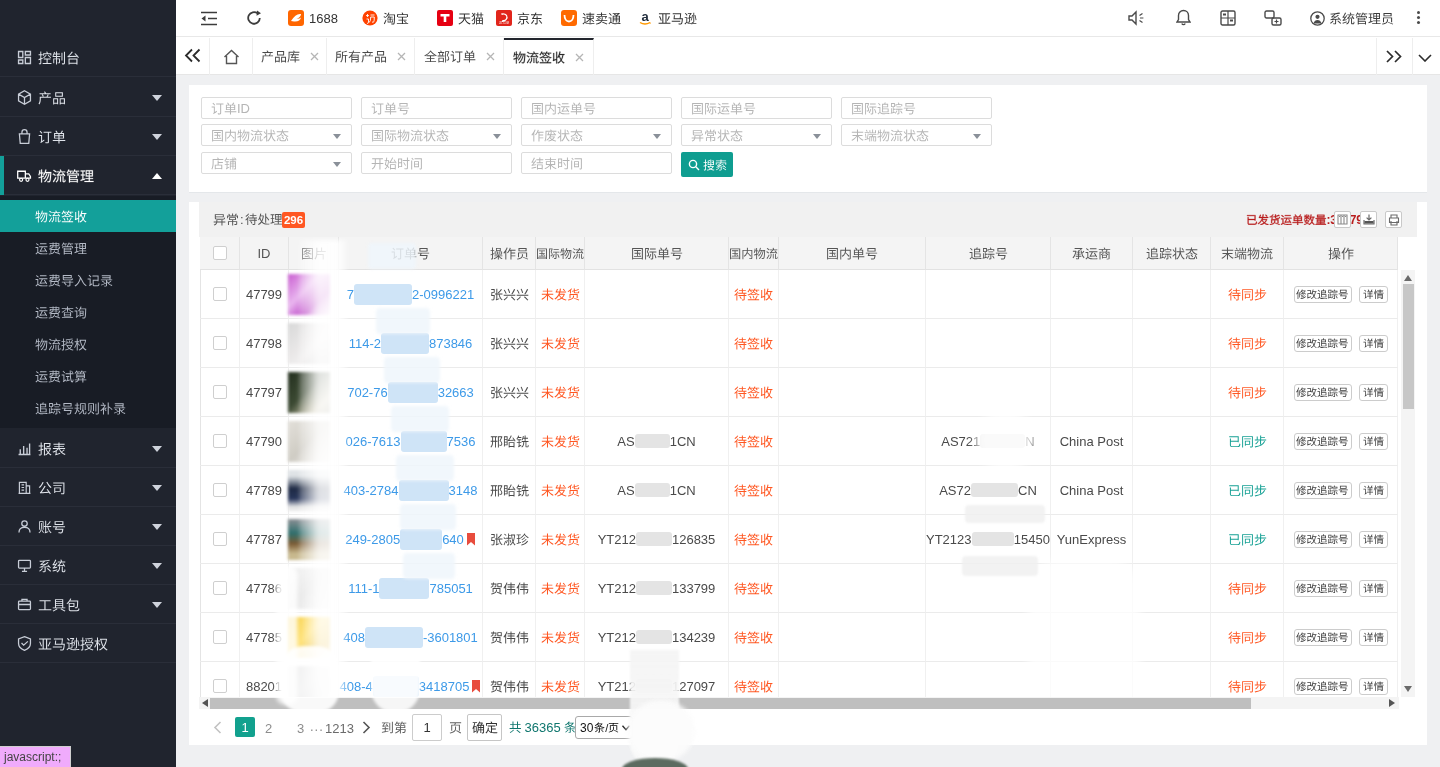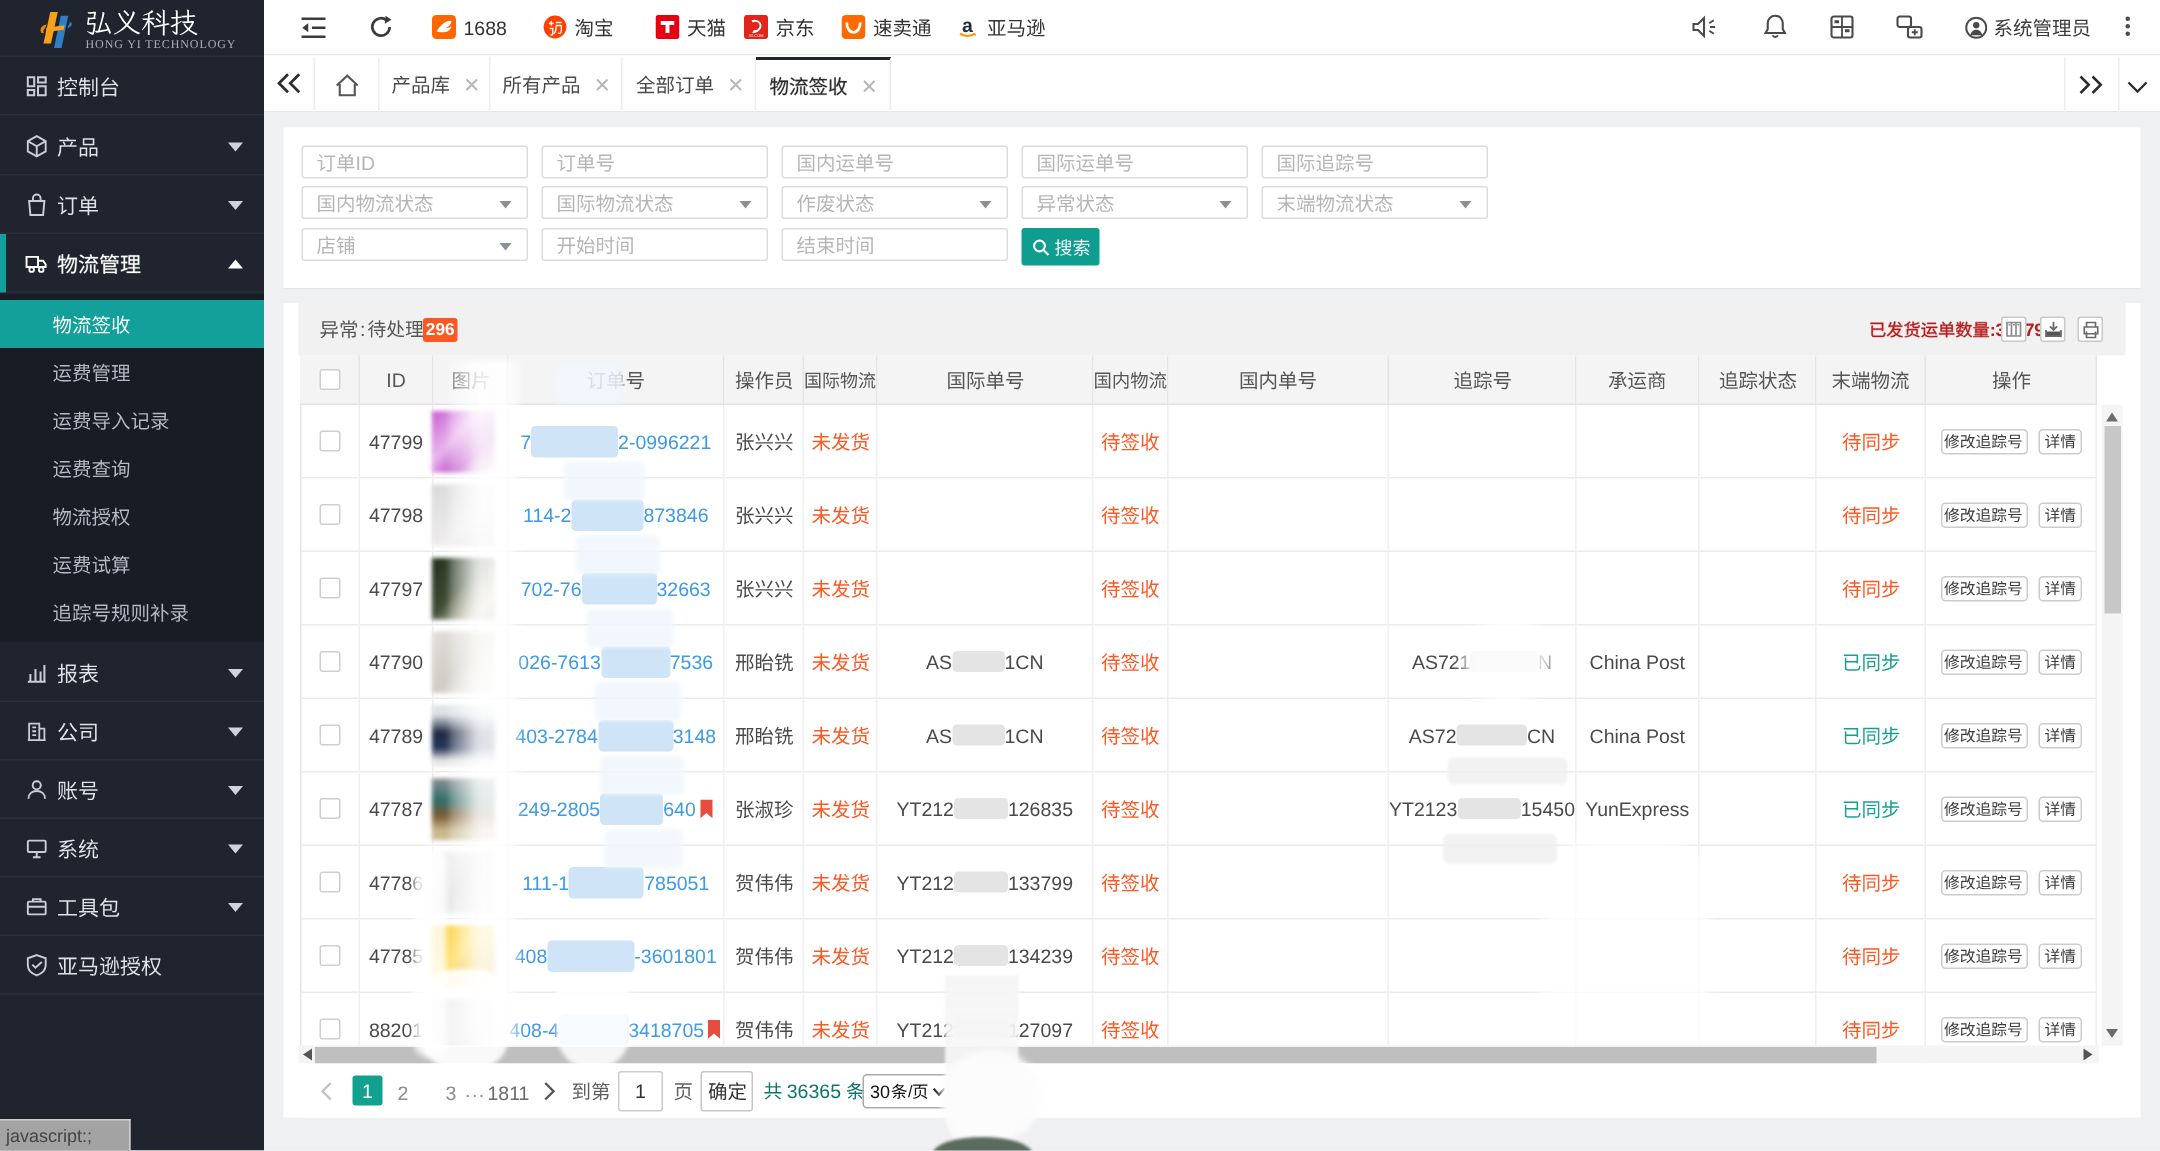--- a/index.html
+++ b/index.html
@@ -154,36 +154,20 @@
       <path id="g9A6C" d="M57 -201V-129H711V-201ZM226 -633C219 -535 207 -404 194 -324H218L837 -323C818 -116 796 -27 767 -1C756 9 743 10 722 10C697 10 634 10 567 4C581 24 590 54 592 76C656 79 717 80 750 78C786 76 809 69 831 46C870 8 892 -96 916 -359C918 -370 919 -394 919 -394H744C759 -519 776 -672 784 -778L729 -784L716 -780H133V-707H703C695 -618 682 -495 668 -394H278C286 -466 295 -555 301 -628Z"></path>
       <path id="L4E49" d="M525 -592Q534 -581 544 -581Q553 -581 567 -594Q581 -606 581 -618Q581 -630 560 -654Q538 -677 484 -728Q431 -780 419 -780Q407 -780 396 -767Q384 -754 384 -746Q384 -737 394 -728Q456 -675 525 -592ZM547 -266Q663 -406 730 -555Q758 -615 772 -652Q786 -690 786 -693Q786 -718 739 -741Q723 -750 717 -750Q708 -750 707 -740Q708 -735 708 -730V-721Q706 -668 644 -538Q591 -426 502 -314Q418 -408 361 -501Q293 -612 270 -665Q258 -693 243 -693Q234 -693 218 -686Q201 -680 202 -666Q202 -651 250 -566Q340 -400 460 -263Q380 -174 282 -100Q178 -21 71 35Q47 47 46 62Q46 70 57 70Q61 70 91 60Q121 49 168 27Q366 -64 504 -215Q678 -42 893 58Q899 61 903 61Q926 61 954 28Q964 16 964 13Q964 4 947 -2Q852 -41 778 -84Q659 -155 547 -266Z"></path>
       <path id="L5F18" d="M844 -74 879 20Q884 31 888 38Q893 44 901 44Q907 44 923 36Q946 22 946 8Q946 0 934 -32Q921 -63 900 -110Q878 -157 850 -214Q823 -270 793 -328Q789 -336 785 -341Q781 -346 774 -346Q764 -346 748 -337Q733 -328 733 -320Q733 -314 736 -308Q740 -301 745 -290Q766 -250 784 -210Q803 -169 821 -126Q750 -110 683 -96Q616 -83 553 -74Q583 -164 609 -250Q635 -337 655 -412Q675 -488 690 -546Q704 -605 712 -640Q719 -674 719 -677Q719 -685 714 -694Q709 -703 692 -710Q662 -725 650 -725Q641 -725 641 -718Q641 -713 644 -707Q647 -700 648 -692Q649 -685 649 -677Q649 -660 640 -615Q632 -570 616 -506Q601 -443 580 -368Q560 -293 537 -215Q514 -137 489 -64L468 -63Q461 -62 454 -62Q446 -61 439 -61Q426 -61 411 -64Q407 -65 401 -65Q391 -65 391 -57Q391 -46 400 -32Q410 -17 424 -6Q438 5 450 5Q454 5 504 -4Q555 -12 642 -30Q730 -47 844 -74ZM178 -274 344 -283Q342 -250 338 -210Q333 -171 326 -132Q320 -92 312 -58Q305 -25 298 -5Q297 2 290 2Q287 2 285 1Q250 -10 212 -23Q174 -36 137 -51Q124 -56 117 -56Q106 -56 106 -48Q106 -40 122 -25Q139 -10 165 7Q191 24 219 40Q247 55 270 65Q293 75 303 75Q314 75 328 64Q341 54 356 20Q370 -14 383 -84Q396 -155 404 -276Q405 -281 408 -287Q411 -293 411 -300Q411 -314 396 -326Q380 -337 369 -337H359L171 -327L192 -466L387 -478Q399 -479 406 -481Q414 -483 414 -490Q414 -501 393 -528L416 -675Q418 -680 420 -684Q423 -689 423 -695Q423 -707 410 -718Q396 -728 379 -728H368L189 -716H176Q155 -716 140 -720Q138 -721 135 -721Q129 -721 129 -714Q129 -705 137 -690Q145 -675 158 -666Q165 -662 184 -662Q189 -662 196 -662Q202 -662 209 -663L351 -673L333 -527L195 -519Q150 -542 138 -542Q131 -542 131 -534Q131 -527 134 -516Q136 -512 136 -506Q136 -501 136 -496Q136 -481 133 -464L112 -320Q111 -314 110 -309Q110 -304 110 -300Q110 -290 118 -280Q126 -269 141 -269Q149 -269 157 -271Q165 -273 178 -274Z"></path>
       <path id="L6280" d="M222 -254 221 -1Q163 -24 121 -53Q106 -64 96 -64Q90 -64 90 -59Q90 -50 106 -28Q122 -6 146 18Q170 43 194 60Q218 78 234 78Q237 78 250 73Q262 68 274 56Q285 45 285 25Q285 17 284 10Q283 3 283 -5L285 -292Q343 -330 373 -351Q403 -372 414 -383Q426 -394 426 -400Q426 -408 416 -408Q410 -408 398 -403Q370 -389 342 -374Q314 -360 285 -346L286 -501L404 -510Q413 -511 420 -514Q426 -518 426 -525Q426 -534 416 -544Q406 -554 394 -561Q382 -568 376 -568Q372 -568 366 -566Q347 -560 324 -558L287 -555L288 -750Q288 -762 283 -768Q278 -775 256 -783Q232 -791 221 -791Q207 -791 207 -782Q207 -779 210 -773Q217 -761 221 -749Q225 -737 225 -723L224 -551L120 -544Q116 -544 111 -544Q106 -543 101 -543Q85 -543 70 -546H65Q56 -546 56 -539Q56 -530 67 -511Q78 -492 99 -487H108Q114 -487 122 -488Q130 -488 139 -489L224 -496L223 -316Q160 -288 114 -268Q67 -249 44 -247Q33 -246 33 -238Q33 -235 36 -229Q46 -217 62 -203Q77 -189 89 -189Q96 -189 108 -194Q121 -198 148 -212Q174 -226 222 -254ZM658 -74 665 -80Q712 -41 758 -10Q804 21 842 42Q880 64 904 75Q928 86 930 86Q941 86 954 76Q967 67 976 57Q985 47 985 44Q985 38 965 29Q888 -3 824 -40Q760 -78 707 -121Q752 -169 789 -226Q826 -282 852 -348Q854 -351 858 -358Q863 -364 863 -372Q863 -385 850 -396Q836 -406 819 -406H808L680 -398L682 -544L883 -557Q893 -558 900 -562Q906 -565 906 -572Q906 -582 896 -592Q887 -602 875 -610Q863 -617 855 -617Q850 -617 847 -616Q837 -612 826 -610Q816 -609 804 -608L683 -601L685 -768Q685 -779 680 -784Q675 -790 653 -798Q631 -806 619 -806Q605 -806 605 -798Q605 -794 608 -789Q613 -780 618 -770Q622 -759 622 -748L621 -597L477 -588H469Q459 -588 448 -590Q436 -591 425 -592Q424 -592 422 -592Q421 -593 419 -593Q412 -593 412 -587Q412 -577 422 -562Q431 -548 444 -537Q450 -532 469 -532Q475 -532 482 -532Q490 -532 498 -533L621 -541L620 -394L501 -387H489Q469 -387 449 -390Q448 -390 446 -390Q445 -391 443 -391Q436 -391 436 -385Q436 -381 443 -365Q450 -349 468 -334Q474 -329 493 -329Q499 -329 506 -329Q514 -329 522 -330L783 -349Q763 -296 732 -248Q701 -201 663 -160Q598 -222 550 -294Q541 -308 532 -308Q521 -308 508 -297Q496 -286 496 -280Q496 -272 514 -246Q531 -220 560 -186Q589 -152 622 -119Q567 -67 506 -24Q445 18 387 50Q354 67 354 80Q354 87 366 87Q377 87 406 76Q436 66 478 46Q520 25 566 -5Q613 -35 658 -74Z"></path>
       <path id="L79D1" d="M641 -357Q655 -342 664 -342Q673 -342 686 -357Q700 -372 700 -382Q700 -389 686 -404Q673 -418 652 -436Q631 -454 609 -470Q587 -487 570 -498Q552 -509 546 -509Q537 -509 526 -496Q516 -484 516 -475Q516 -469 527 -461Q558 -439 588 -410Q619 -381 641 -357ZM722 -555Q722 -563 709 -578Q696 -594 676 -612Q656 -631 635 -648Q614 -666 597 -677Q580 -688 574 -688Q567 -688 554 -676Q542 -665 542 -657Q542 -650 553 -641Q581 -618 610 -589Q638 -560 663 -531Q675 -517 684 -517Q692 -517 707 -530Q722 -543 722 -555ZM304 -456 458 -469Q480 -471 480 -483Q480 -492 472 -502Q463 -513 452 -520Q440 -527 431 -527Q427 -527 421 -525Q411 -521 400 -520Q389 -518 376 -517L304 -511V-662Q364 -688 390 -700Q416 -713 422 -719Q429 -725 429 -730Q429 -739 420 -754Q411 -768 400 -779Q389 -790 381 -790Q374 -790 371 -783Q366 -772 340 -752Q315 -732 275 -708Q235 -685 186 -662Q138 -639 86 -621Q67 -614 67 -605Q67 -597 82 -597Q97 -597 128 -604Q160 -612 194 -622Q227 -632 247 -639L246 -506L111 -495H102Q92 -495 82 -496Q71 -498 62 -499Q60 -500 56 -500Q48 -500 48 -493Q48 -489 54 -475Q61 -461 75 -447Q83 -440 106 -440Q111 -440 117 -440Q123 -440 130 -441L229 -449Q188 -350 140 -268Q92 -186 39 -113Q28 -98 28 -88Q28 -80 35 -80Q46 -80 73 -106Q100 -132 134 -174Q168 -216 200 -267Q231 -318 250 -367L249 -354Q248 -341 246 -323Q245 -305 245 -290Q245 -253 244 -208Q244 -163 244 -122Q243 -81 243 -54V-28Q243 -12 242 4Q240 20 236 37Q235 41 234 44Q234 48 234 51Q234 66 246 74Q257 83 270 86Q282 90 286 90Q304 90 304 64V-373L307 -370Q331 -348 356 -322Q381 -296 403 -268Q415 -252 425 -252Q432 -252 448 -264Q463 -276 463 -290Q463 -296 451 -311Q439 -326 420 -344Q401 -363 381 -380Q361 -397 345 -408Q329 -420 322 -420Q313 -420 304 -410ZM767 -234 766 -10Q766 9 765 23Q764 37 761 54Q760 58 760 62Q759 65 759 69Q759 82 769 90Q779 99 792 103Q804 107 810 107Q830 107 830 85L831 -246L977 -276Q986 -278 992 -282Q999 -287 999 -293Q999 -303 987 -312Q975 -322 962 -328Q948 -335 941 -335Q934 -335 928 -331Q920 -326 910 -322Q901 -319 891 -317L831 -305L832 -769Q832 -785 818 -792Q803 -800 788 -803Q772 -806 767 -806Q753 -806 753 -798Q753 -795 756 -790Q768 -771 768 -749L767 -293L499 -239Q489 -237 478 -236Q468 -234 458 -234Q455 -234 452 -234Q448 -234 445 -235H440Q430 -235 430 -229Q430 -221 438 -209Q447 -197 460 -188Q472 -178 483 -178Q491 -178 500 -180Q510 -182 523 -184Z"></path>
     </defs>
   </svg>
 <div class="ab" style="left:176px;top:0;width:1264px;height:37px;background:#fff;border-bottom:1px solid #e8e8e8"></div>
 <div class="ab" style="left:176px;top:37px;width:1264px;height:38px;background:#fff;border-bottom:1px solid #e6e6e6"></div>
 <div id="side" class="ab">
-    <div class="ab" style="left:0;top:0;width:176px;height:38px;border-bottom:1px solid #2a2e39">
-      <svg class="ab" style="left:25px;top:6px" width="28" height="27" viewBox="0 0 28 27">
-<path d="M8.5 2 L13.5 2 L9 23 L4 23 Z" fill="#f5a21b"></path>
-<path d="M15.5 4.5 L20.5 4.5 L16 26 L11 26 Z" fill="#2f7fc4"></path>
-<path d="M6 12.5 L18 10.8 L17.5 13.8 L5.5 15.5 Z" fill="#f5a21b"></path>
-<path d="M2.5 16 Q0.5 12 6 10.2 L5.2 12.6 Q3.2 14 4.3 16.2 Z" fill="#e88910"></path>
-<path d="M21.5 8.5 Q25 10 20 13.2 L20.6 10.8 Q22 9.8 21.2 9 Z" fill="#2f7fc4"></path>
-</svg>
-      <div class="ab" style="left:56px;top:5px;color:#fff"><svg class="z" width="76.0" height="19" viewBox="0 -880 4000 1000">
-          <use href="#L5F18"></use>
-          <use href="#L4E49" x="1000"></use>
-          <use href="#L79D1" x="2000"></use>
-          <use href="#L6280" x="3000"></use>
-        </svg></div>
-      <div class="ab" style="left:57px;top:25px;font-family:'Liberation Serif',serif;font-size:8px;color:#a9aeb8;letter-spacing:0.6px;white-space:nowrap">HONG YI TECHNOLOGY</div>
-    </div>
     <div class="mit ab" style="top:38px">
       <svg class="ic" viewBox="0 0 20 20">
         <path d="M3 3h5v7H3zM11 3h6v4h-6zM11 10h6v7h-6zM3 13h5v4H3z" fill="none" stroke="#c8cdd7" stroke-width="1.6"></path>
       </svg>
       <div class="tx">
         <svg class="z" width="42.0" height="14" viewBox="0 -880 3000 1000">
           <use href="#g63A7"></use>
           <use href="#g5236" x="1000"></use>
           <use href="#g53F0" x="2000"></use>
         </svg>
@@ -1446,21 +1430,21 @@
     <div class="ab" style="right:4px;top:2px;width:0;height:0;border-top:4px solid transparent;border-bottom:4px solid transparent;border-left:6px solid #555"></div>
   </div>
 <div class="ab" style="left:199px;top:709px;width:1218px;height:36px;background:#fff"></div>
 <svg class="ab" style="left:213px;top:721px" width="9" height="13" viewBox="0 0 9 13">
     <path d="M7.5 1 L2 6.5 L7.5 12" fill="none" stroke="#c2c2c2" stroke-width="1.6"></path>
   </svg>
 <div class="ab fx" style="left:235px;top:717px;width:20px;height:20px;background:#12a18e;border-radius:2px;color:#fff;font-size:13px;justify-content:center">1</div>
 <div class="ab pg" style="left:265px;top:721px">2</div>
 <div class="ab pg" style="left:297px;top:721px">3</div>
 <div class="ab pg" style="left:310px;top:719px;letter-spacing:1px">...</div>
-<div class="ab pg" style="left:325px;top:721px;color:#6b6b6b">1811</div>
+<div class="ab pg" style="left:325px;top:721px;color:#6b6b6b">1213</div>
 <svg class="ab" style="left:362px;top:721px" width="9" height="13" viewBox="0 0 9 13">
     <path d="M1.5 1 L7 6.5 L1.5 12" fill="none" stroke="#555" stroke-width="1.6"></path>
   </svg>
 <div class="ab fx" style="left:381px;top:714px;height:27px;color:#5f5f5f">
     <svg class="z" width="26.0" height="13" viewBox="0 -880 2000 1000">
       <use href="#g5230"></use>
       <use href="#g7B2C" x="1000"></use>
     </svg>
   </div>
 <div class="ab fx" style="left:412px;top:714px;width:30px;height:27px;border:1px solid #ccc;border-radius:2px;background:#fff;justify-content:center;font-size:13px;color:#333">1</div>
@@ -1493,12 +1477,12 @@
     <svg class="z" width="11.0" height="11" viewBox="0 -880 1000 1000">
       <use href="#g9875"></use>
     </svg>
     <svg width="8" height="6" viewBox="0 0 9 6" style="margin-left:3px">
       <path d="M0.5 0.5 L4.5 5 L8.5 0.5" fill="none" stroke="#222" stroke-width="1.6"></path>
     </svg>
   </div>
 <div class="ab" style="left:630px;top:650px;width:49px;height:117px;background:linear-gradient(180deg,rgba(244,244,244,0.9),rgba(250,250,250,0.95));border-radius:0 0 24px 24px;filter:blur(1px);z-index:5"></div>
 <div class="ab" style="left:622px;top:758px;width:66px;height:22px;background:#5c6b60;border-radius:50%;filter:blur(1.2px);z-index:6"></div>
 <div class="ab" style="left:627px;top:700px;width:68px;height:62px;background:rgba(252,252,252,0.9);border-radius:50%;filter:blur(2px);z-index:5"></div>
-<div class="ab" style="left:0px;top:746px;width:87px;height:21px;background:#a3a3a3;border:1px solid #cfcfcf;border-left:none;border-bottom:none;font-size:12px;color:#444;padding:3px 0 0 4px">javascript:;</div>
+<div class="ab" style="left:0px;top:746px;width:71px;height:21px;background:#f0abfc;border:1px solid #cfcfcf;border-left:none;border-bottom:none;font-size:12px;color:#444;padding:3px 0 0 4px">javascript:;</div>
 </body></html>

